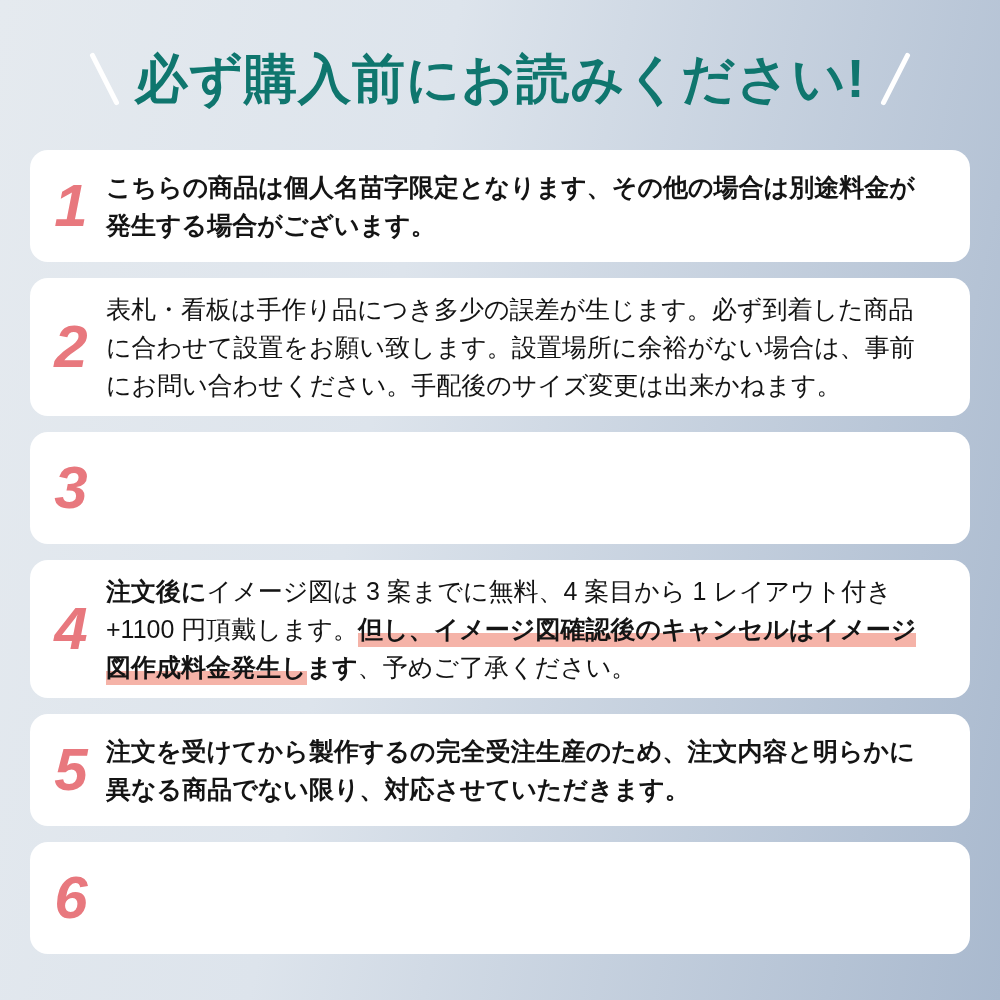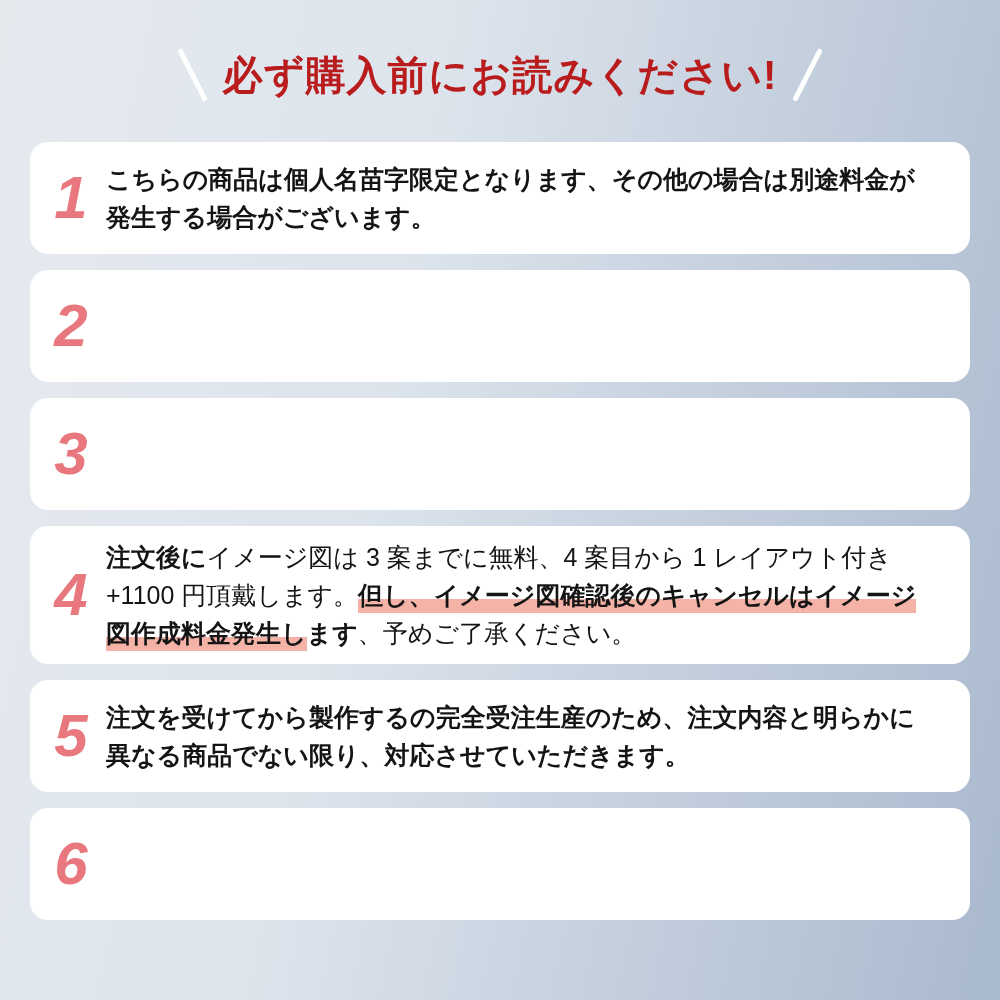--- a/index.html
+++ b/index.html
@@ -28,24 +28,24 @@
   }
   .slash{
     width:5px;height:58px;
     background:#ffffff;
     border-radius:3px;
     flex:0 0 auto;
   }
   .slash-left{transform:rotate(-27deg);}
   .slash-right{transform:rotate(27deg);}
   h1.page-title{
-    font-size:40px;
+    font-size:53px;
     font-weight:900;
     letter-spacing:1px;
-    color:#b91c1c;
+    color:#0f766e;
     line-height:1.25;
     white-space:nowrap;
   }
   
   .notice-list{
     display:flex;
     flex-direction:column;
     gap:16px;
     margin:0 30px;
   }
@@ -91,20 +91,21 @@
 </header>
 
 <main class="notice-list">
   <section class="card">
     <div class="num">1</div>
     <p class="txt"><span class="seg bold">こちらの商品は個人名苗字限定となります、その他の場合は別途料金が発生する場合がございます。</span></p>
   </section>
 
   <section class="card">
     <div class="num">2</div>
+    <p class="txt"><span class="seg">表札・看板は手作り品につき多少の誤差が生じます。必ず到着した商品に合わせて設置をお願い致します。設置場所に余裕がない場合は、事前にお問い合わせください。手配後のサイズ変更は出来かねます。</span></p>
   </section>
 
   <section class="card">
     <div class="num">3</div>
   </section>
 
   <section class="card">
     <div class="num">4</div>
     <p class="txt"><span class="seg bold">注文後に</span><span class="seg">イメージ図は 3 案までに無料、4 案目から 1 レイアウト付き +1100 円頂戴します。</span><span class="seg bold highlight">但し、イメージ図確認後のキャンセルはイメージ図作成料金発生し</span><span class="seg bold">ます</span><span class="seg">、予めご了承ください。</span></p>
   </section>

